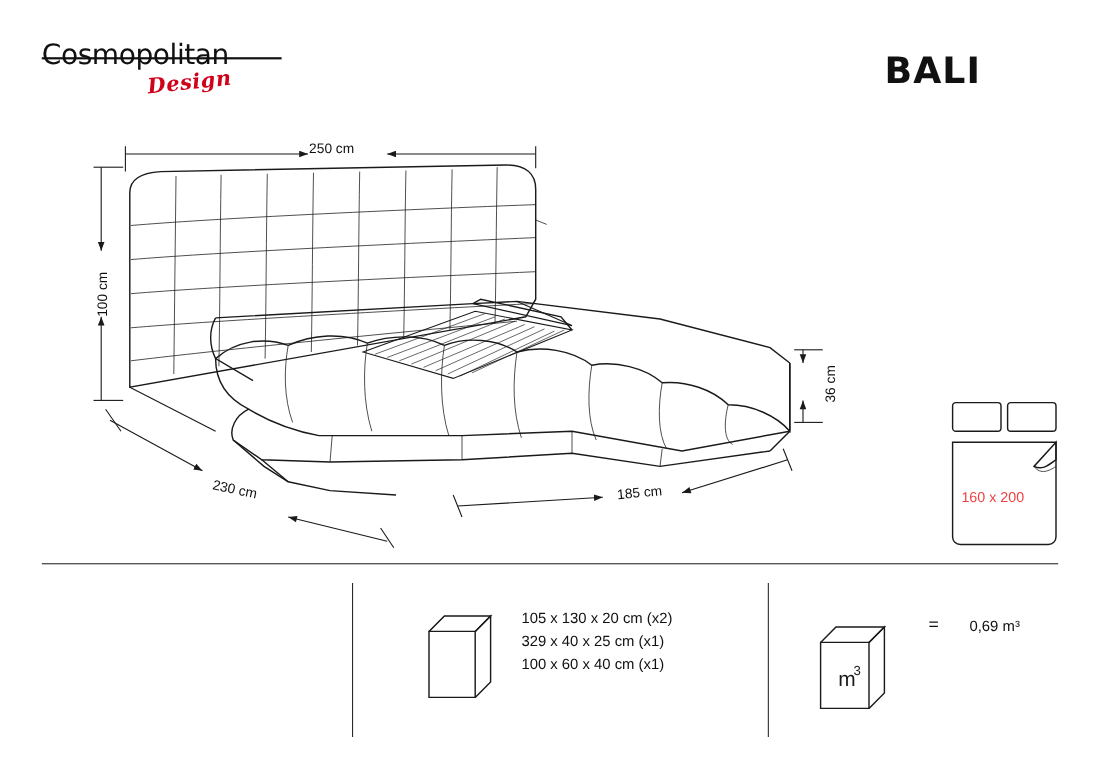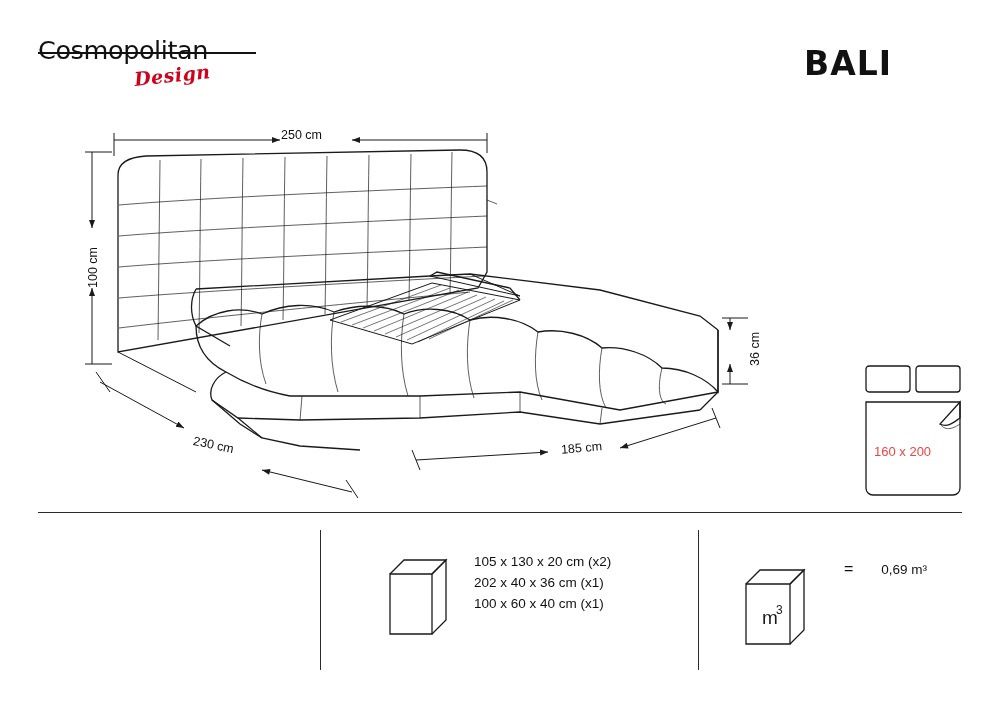--- a/index.html
+++ b/index.html
@@ -340,21 +340,21 @@
 
     <div class="cell cell-boxes">
       <svg width="76" height="92" viewBox="0 0 76 92">
         <path class="st med" d="M10,22 L52,22 L52,82 L10,82 Z"></path>
         <path class="st med" d="M10,22 L24,8 L66,8 L52,22"></path>
         <path class="st med" d="M52,22 L66,8 L66,68 L52,82"></path>
         <path class="st hair" d="M10,22 L24,8"></path>
       </svg>
       <div class="cell-text">
         <div class="line">105 x 130 x 20 cm (x2)</div>
-        <div class="line">202 x 40 x 36 cm (x1)</div>
+        <div class="line">329 x 40 x 25 cm (x1)</div>
         <div class="line">100 x 60 x 40 cm (x1)</div>
       </div>
     </div>
 
     <div class="cell cell-volume">
       <svg width="78" height="92" viewBox="0 0 78 92">
         <path class="st med" d="M8,24 L52,24 L52,84 L8,84 Z"></path>
         <path class="st med" d="M8,24 L22,10 L66,10 L52,24"></path>
         <path class="st med" d="M52,24 L66,10 L66,70 L52,84"></path>
         <text x="24" y="64" font-family="Liberation Sans, sans-serif" font-size="19" fill="#1a1a1a">m</text>

